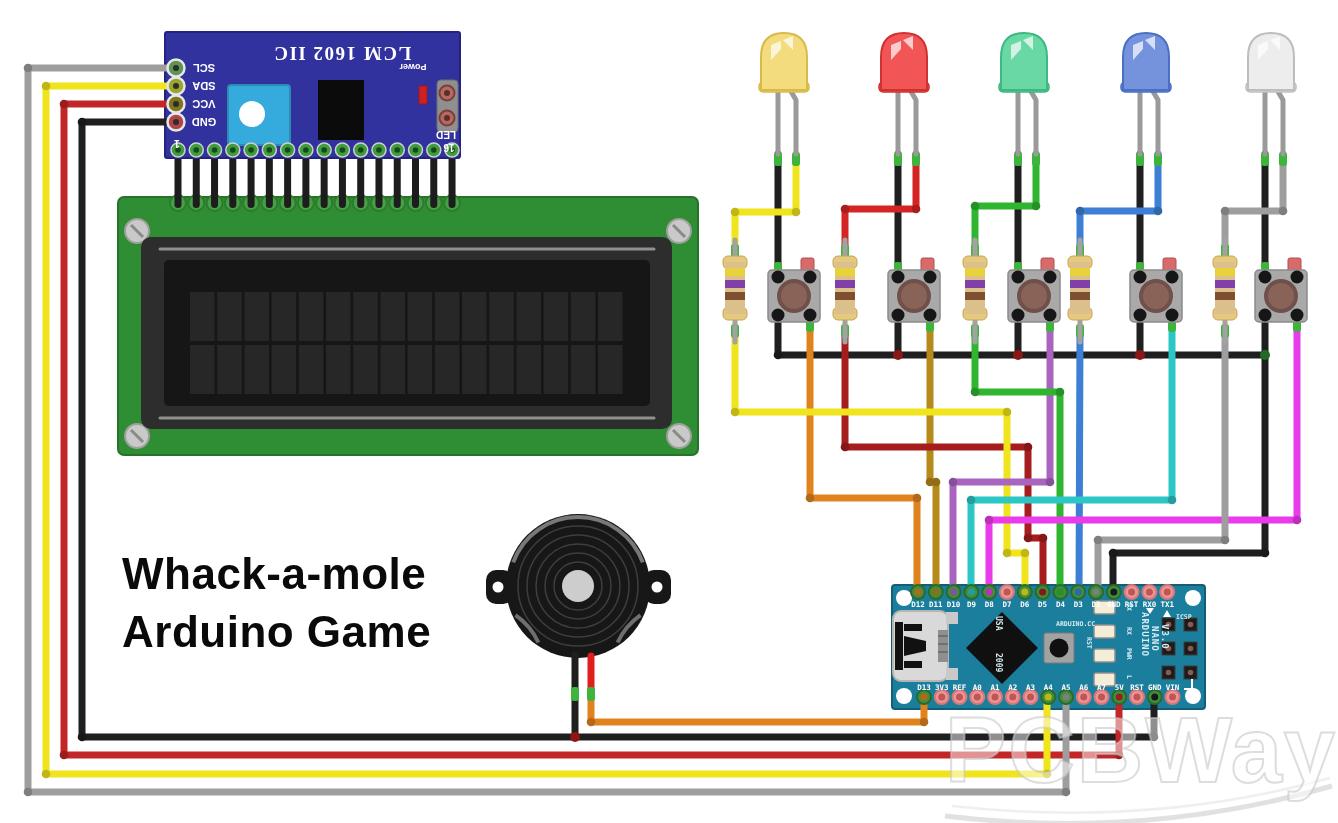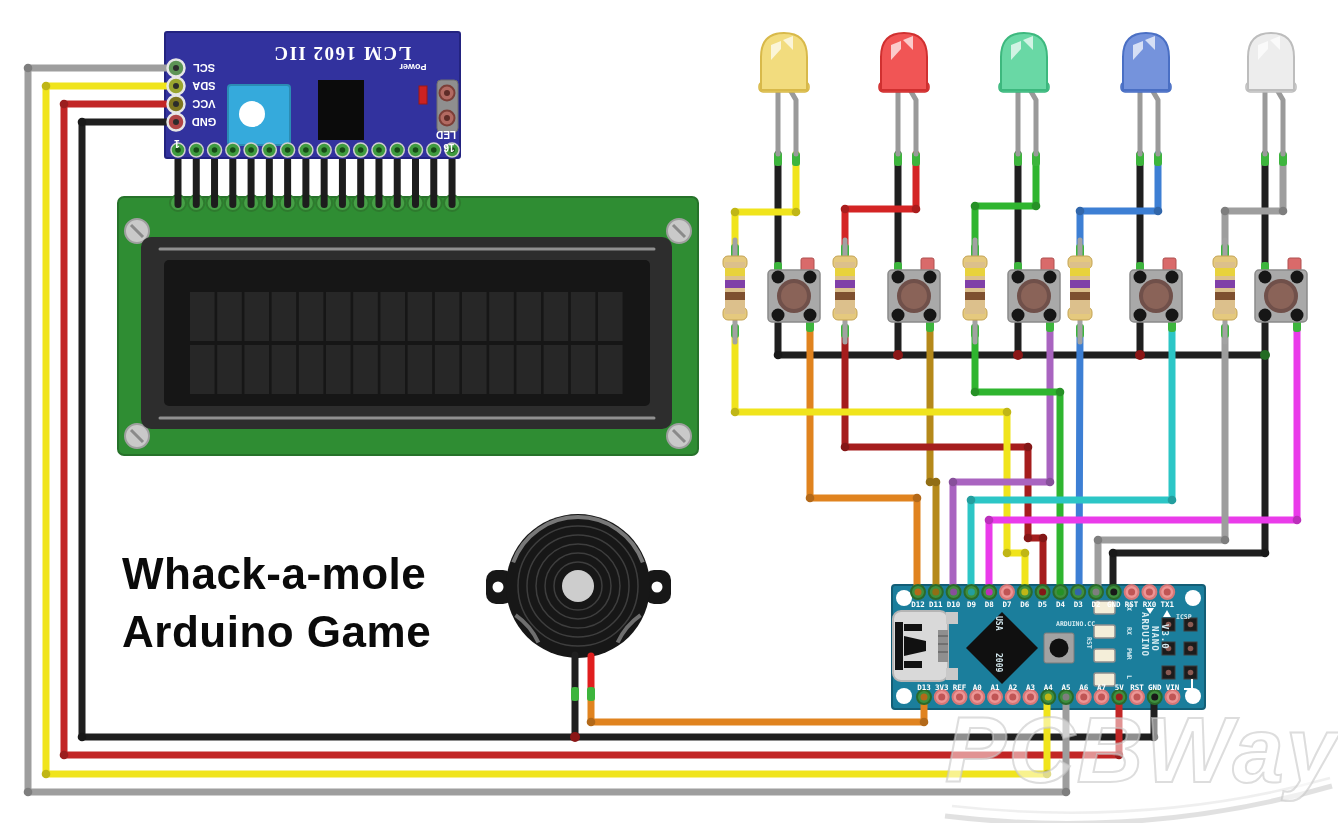--- a/index.html
+++ b/index.html
@@ -9,21 +9,21 @@
   .t-mtitle{font-family:"Liberation Serif",serif;font-weight:bold;font-size:19px;fill:#ffffff;letter-spacing:1.5px;}
   .t-mlabel{font-family:"Liberation Sans",sans-serif;font-weight:bold;font-size:11px;fill:#ffffff;}
   .t-msmall{font-family:"Liberation Sans",sans-serif;font-weight:bold;font-size:9px;fill:#ffffff;}
   .t-mnum{font-family:"Liberation Sans",sans-serif;font-weight:bold;font-size:10px;fill:#ffffff;}
   .t-heading{font-family:"Liberation Sans",sans-serif;font-weight:bold;font-size:44px;fill:#0a0a0a;letter-spacing:0.5px;}
   .t-ard{font-family:"DejaVu Sans Mono",monospace;font-weight:bold;font-size:8px;fill:#d7ecf2;}
   .t-ard-s{font-family:"DejaVu Sans Mono",monospace;font-weight:bold;font-size:6.5px;fill:#d7ecf2;}
   .t-brand{font-family:"DejaVu Sans Mono",monospace;font-weight:bold;font-size:9px;fill:#d7ecf2;letter-spacing:1px;}
   .t-pin{font-family:"DejaVu Sans Mono",monospace;font-weight:bold;font-size:7.5px;fill:#ffffff;}
   .wm{position:absolute;left:945px;top:698px;z-index:5;
-      font-family:"Liberation Sans",sans-serif;font-weight:bold;font-style:italic;
+      font-family:"Liberation Sans",sans-serif;font-weight:bold;
       font-size:92px;letter-spacing:2px;color:rgba(255,255,255,0.5);
       -webkit-text-stroke:2px rgba(198,198,198,0.6);}
 </style>
 </head>
 <body>
 
 <div class="stage">
   <svg id="cir" width="1338" height="823" viewBox="0 0 1338 823">
     <g id="L-boards">
         <rect x="118" y="197" width="580" height="258" rx="6" fill="#2f8d33" stroke="#26722a" stroke-width="2"></rect>

